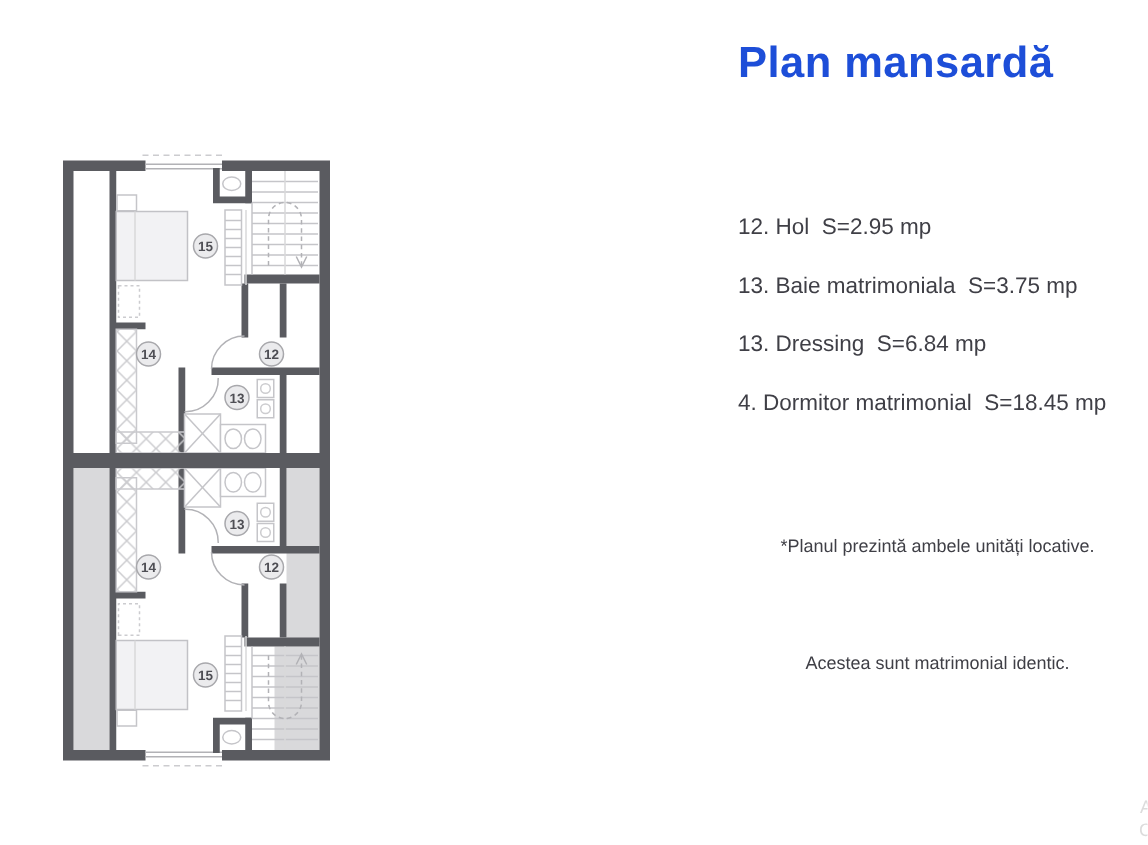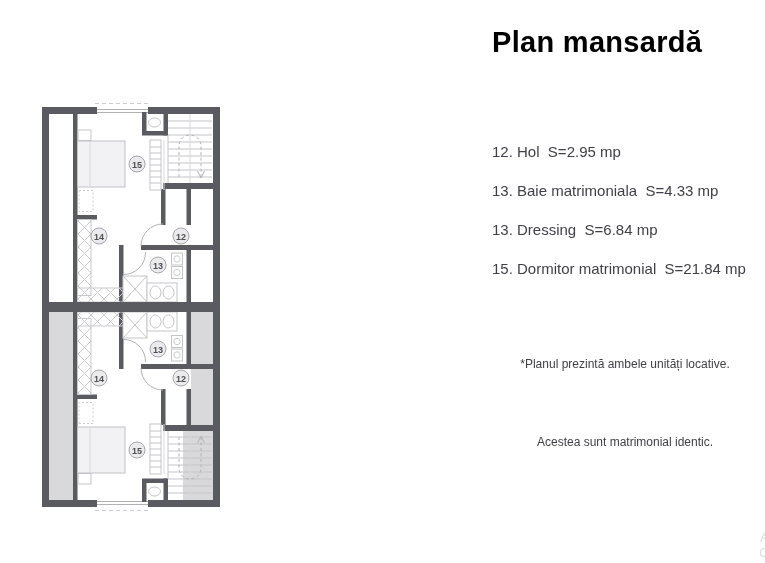--- a/index.html
+++ b/index.html
@@ -17,21 +17,21 @@
   .mline{stroke:var(--mline);stroke-width:1;fill:none;}
   .pline{stroke:#cccccf;stroke-width:1;fill:none;}
   .fixture{fill:#ffffff;stroke:var(--line);stroke-width:1;}
   .bedfill{fill:#f2f2f4;stroke:#c2c2c6;stroke-width:1;}
   .dashed{stroke-dasharray:3,2.5;}
   .roofdash{stroke-dasharray:4,3;}
   .furn-dash{stroke-dasharray:2,2;}
   .label-circle{fill:#ebebed;stroke:#a8a8ac;stroke-width:1;}
   .label-num{font:bold 9px "Liberation Sans",sans-serif;fill:#4f4f55;text-anchor:middle;}
   .panel{position:absolute;left:492px;top:26px;width:266px;color:#3f3f46;}
-  .title{font-size:29px;font-weight:700;color:#000000;letter-spacing:.3px;margin:0 0 0 0;}
+  .title{font-size:29px;font-weight:700;color:#1d4ed8;letter-spacing:.3px;margin:0 0 0 0;}
   .legend{list-style:none;margin:84px 0 0 0;padding:0;}
   .legend li{font-size:15px;margin:0 0 22px 0;white-space:pre-wrap;}
   .footnote{margin-top:8px;font-size:12px;line-height:26px;white-space:pre-wrap;text-align:center;}
   .watermark{position:absolute;right:-3px;bottom:2px;text-align:right;font-size:12px;
     color:#dcdcdc;line-height:15px;}
 </style>
 </head>
 <body style="--wall: #5a5b60; --roof: #d9d9db; --line: #c5c5c9;">
 
 <div class="plan-wrap">
@@ -164,23 +164,23 @@
           <text class="label-num" x="137" y="453.5">15</text>
         </g>
   </g>
 </svg>
 </div>
 
 <div class="panel">
   <h1 class="title">Plan mansardă</h1>
   <ul class="legend">
     <li>12. Hol  S=2.95 mp</li>
-    <li>13. Baie matrimoniala  S=4.33 mp</li>
+    <li>13. Baie matrimoniala  S=3.75 mp</li>
     <li>13. Dressing  S=6.84 mp</li>
-    <li>15. Dormitor matrimonial  S=21.84 mp</li>
+    <li>4. Dormitor matrimonial  S=18.45 mp</li>
   </ul>
   <div class="footnote">
     <div>*Planul prezintă ambele unități locative.</div>
     <div>Acestea sunt matrimonial identic.</div>
   </div>
 </div>
 
 <div class="watermark">
   <div>A</div>
   <div>C</div>

